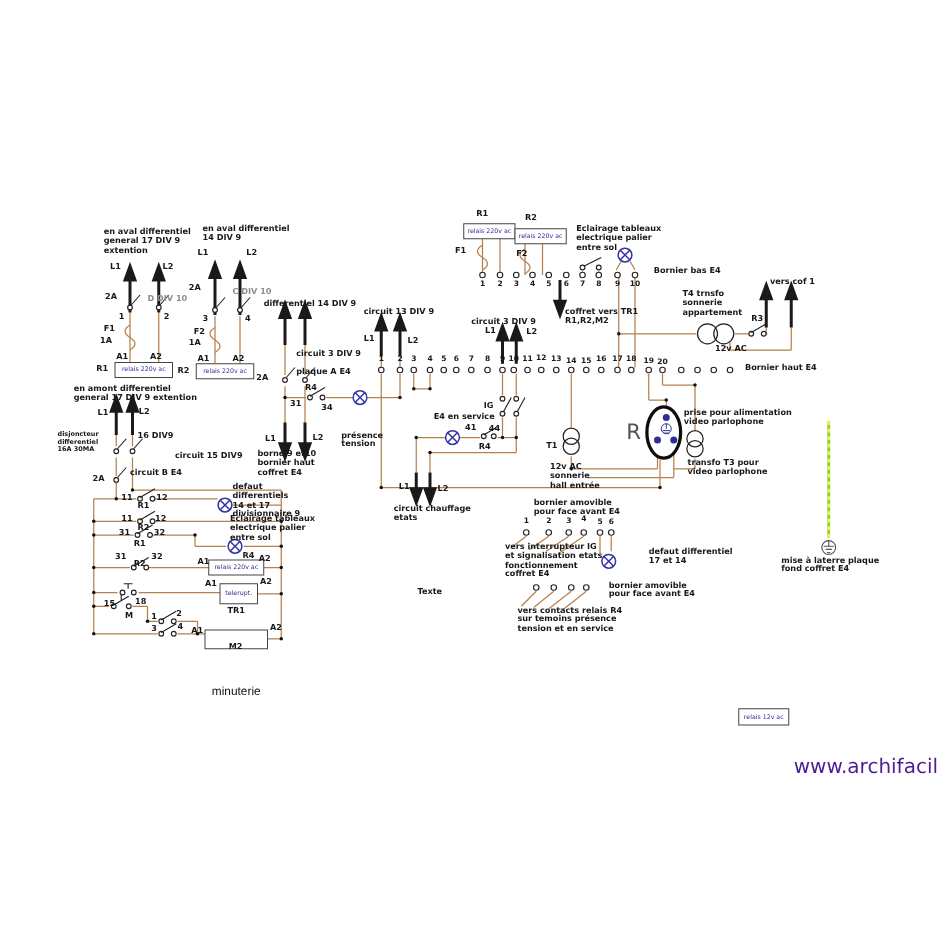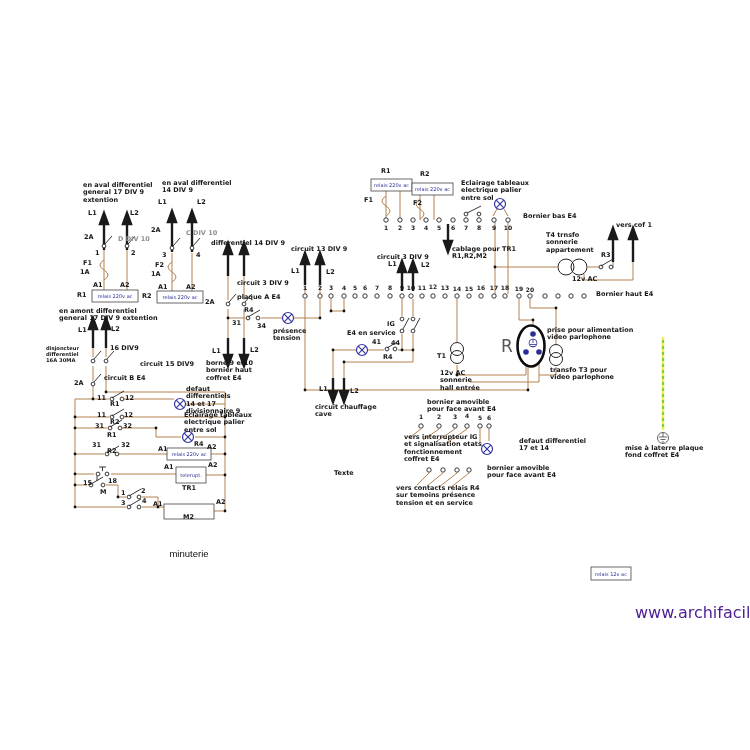--- a/index.html
+++ b/index.html
@@ -343,21 +343,21 @@
 <div class="lbl" style="left:142px;top:293px">R2</div>
 <div class="boxtxt" style="left:157px;top:291px;width:46px;height:12px">relais 220v ac</div>
 
 <div class="lbl" style="left:211px;top:240px">differentiel 14 DIV 9</div>
 <div class="lbl" style="left:237px;top:280px">circuit 3 DIV 9</div>
 <div class="lbl" style="left:237px;top:294px">plaque A E4</div>
 <div class="lbl" style="left:205px;top:299px">2A</div>
 <div class="lbl" style="left:244px;top:307px">R4</div>
 <div class="lbl" style="left:232px;top:320px">31</div>
 <div class="lbl" style="left:257px;top:323px">34</div>
-<div class="lbl" style="left:273px;top:328px">présence
+<div class="lbl" style="left:273px;top:345px">présence
 tension</div>
 <div class="lbl" style="left:212px;top:348px">L1</div>
 <div class="lbl" style="left:250px;top:347px">L2</div>
 <div class="lbl" style="left:206px;top:360px">borne 9 et10
 bornier haut
 coffret E4</div>
 
 <div class="lbl" style="left:59px;top:308px">en amont differentiel
 general 17 DIV 9 extention</div>
 <div class="lbl" style="left:78px;top:327px">L1</div>
@@ -424,21 +424,21 @@
 <div class="lbl num" style="left:453px;top:225px">6</div>
 <div class="lbl num" style="left:466px;top:225px">7</div>
 <div class="lbl num" style="left:479px;top:225px">8</div>
 <div class="lbl num" style="left:494px;top:225px">9</div>
 <div class="lbl num" style="left:508px;top:225px">10</div>
 
 <div class="lbl" style="left:461px;top:180px">Eclairage tableaux
 electrique palier
 entre sol</div>
 <div class="lbl" style="left:523px;top:213px">Bornier bas E4</div>
-<div class="lbl" style="left:452px;top:246px">cablage pour TR1
+<div class="lbl" style="left:452px;top:246px">coffret vers TR1
 R1,R2,M2</div>
 <div class="lbl" style="left:546px;top:232px">T4 trnsfo
 sonnerie
 appartement</div>
 <div class="lbl" style="left:616px;top:222px">vers cof 1</div>
 <div class="lbl" style="left:601px;top:252px">R3</div>
 <div class="lbl" style="left:572px;top:276px">12v AC</div>
 <div class="lbl" style="left:596px;top:291px">Bornier haut E4</div>
 
 <div class="lbl num" style="left:305px;top:285px">1</div>
@@ -469,21 +469,21 @@
 <div class="lbl" style="left:388px;top:261px">L1</div>
 <div class="lbl" style="left:421px;top:262px">L2</div>
 <div class="lbl" style="left:387px;top:321px">IG</div>
 <div class="lbl" style="left:347px;top:330px">E4 en service</div>
 <div class="lbl" style="left:372px;top:339px">41</div>
 <div class="lbl" style="left:391px;top:340px">44</div>
 <div class="lbl" style="left:383px;top:354px">R4</div>
 <div class="lbl" style="left:319px;top:386px">L1</div>
 <div class="lbl" style="left:350px;top:388px">L2</div>
 <div class="lbl" style="left:315px;top:404px">circuit chauffage
-cave</div>
+etats</div>
 <div class="lbl" style="left:437px;top:353px">T1</div>
 <div class="lbl" style="left:440px;top:370px">12v AC
 sonnerie
 hall entrée</div>
 <div class="lbl" style="left:547px;top:327px">prise pour alimentation
 video parlophone</div>
 <div class="lbl s16" style="left:501px;top:337px">R</div>
 <div class="lbl" style="left:550px;top:367px">transfo T3 pour
 video parlophone</div>
 
@@ -496,21 +496,21 @@
 <div class="lbl num" style="left:480px;top:415px">5</div>
 <div class="lbl num" style="left:489px;top:415px">6</div>
 <div class="lbl" style="left:404px;top:434px">vers interrupteur IG
 et signalisation etats
 fonctionnement
 coffret  E4</div>
 <div class="lbl" style="left:519px;top:438px">defaut differentiel
 17 et 14</div>
 <div class="lbl" style="left:487px;top:465px">bornier amovible
 pour face avant E4</div>
-<div class="lbl" style="left:396px;top:485px">vers contacts relais R4
+<div class="lbl" style="left:414px;top:485px">vers contacts relais R4
 sur temoins présence
 tension et en service</div>
 <div class="lbl" style="left:334px;top:470px">Texte</div>
 <div class="lbl" style="left:625px;top:445px">mise à laterre plaque
 fond coffret E4</div>
 <div class="boxtxt" style="left:591px;top:567px;width:40px;height:13px">relais 12v ac</div>
 <div class="lbl s13" style="left:635px;top:604px">www.archifacile.fr</div>
 
 </div>
 

